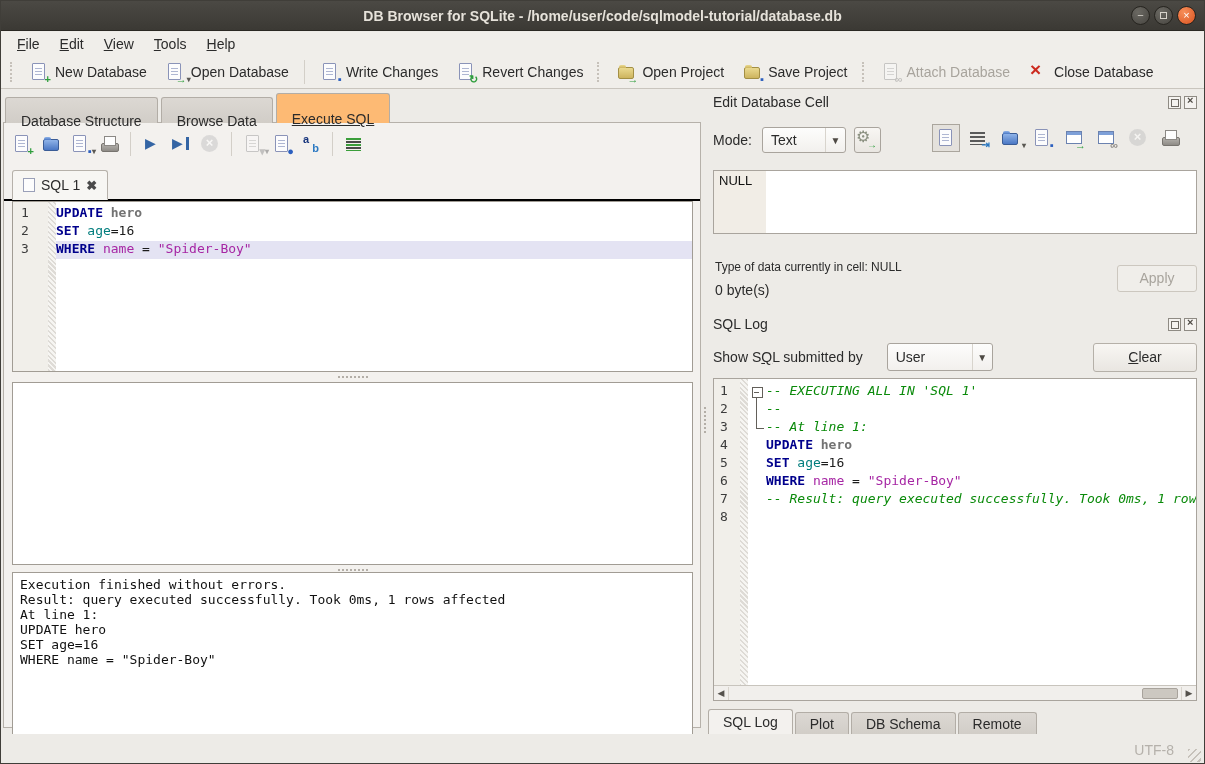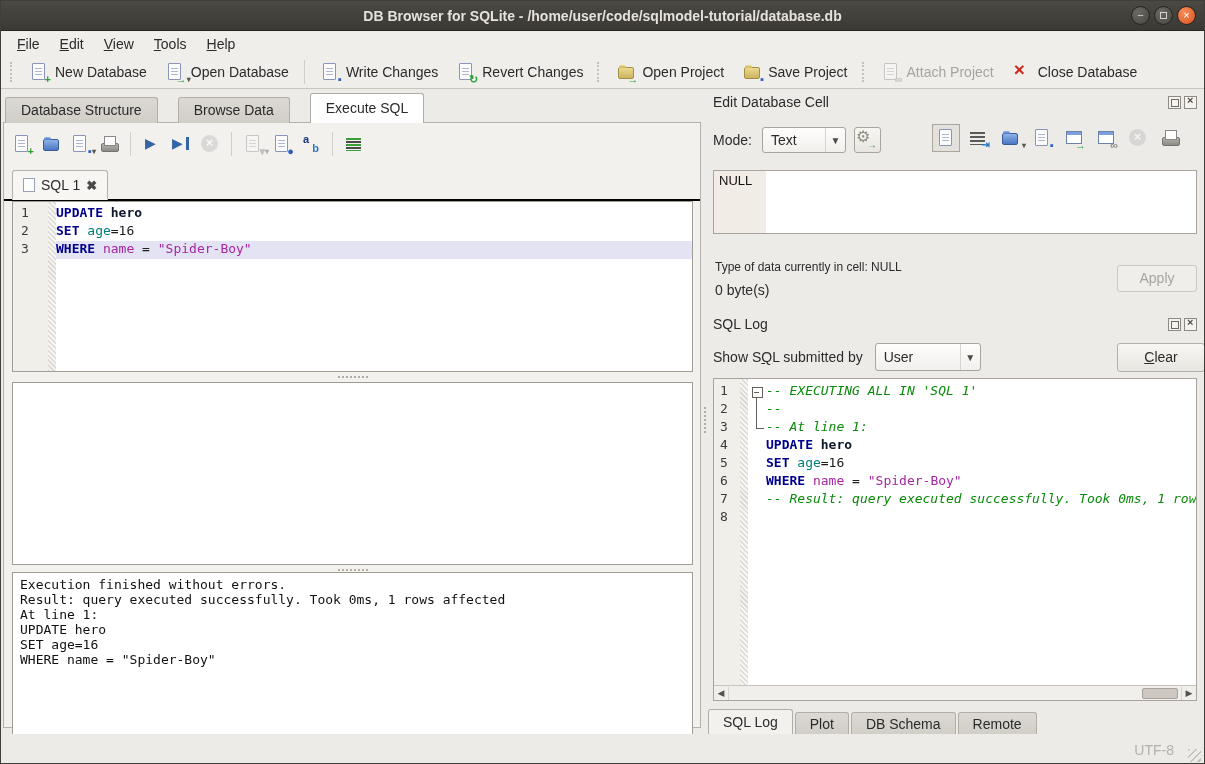--- a/index.html
+++ b/index.html
@@ -67,23 +67,23 @@
   .b-gear::before { content:"⚙"; position:absolute; left:1px; top:-1px; font-size:16px; color:#8b9080; }
   .b-gear::after { content:"→"; position:absolute; right:-2px; bottom:-2px; color:#2e9e3c; font-size:10px; font-weight:bold; }
   .ic .badge { position:absolute; right:-2px; bottom:-3px; font-size:11px; font-weight:bold; line-height:1; font-style:normal; }
   .ic .badge.c-green { color:#2e9e3c; } .ic .badge.c-blue { color:#2b5fbf; } .ic .badge.c-gray { color:#8d8984; }
   .ic .ddcaret { position:absolute; right:-6px; bottom:-2px; font-size:8px; color:#5a5853; font-style:normal; }
   .ic.dis { opacity:.45; filter:grayscale(1); }
   .ic.pressed { outline:1px solid #aaa59d; outline-offset:3px; background:#e4e1dc; box-shadow:0 0 0 3px #e4e1dc; }
 
   
   #main-tabs { position:absolute; left:4px; top:92px; height:30px; display:flex; align-items:flex-end; z-index:3; }
-  .tab { height:26px; line-height:25px; padding:0 15px; background:linear-gradient(#dcd8d3,#d1cdc7);
-         border:1px solid #b2ada6; border-bottom:none; border-radius:3px 3px 0 0; margin-right:20px; }
-  .tab.active { height:30px; line-height:29px; background:#ffffff; }
+  .tab { height:26px; line-height:25px; padding:11px 15px; background:linear-gradient(#dcd8d3,#d1cdc7);
+         border:1px solid #b2ada6; border-bottom:none; border-radius:3px 3px 0 0; margin-right:3px; }
+  .tab.active { height:30px; line-height:29px; background:#fdba74;text-decoration:underline; }
   #left-panel { position:absolute; left:2px; top:121px; width:698px; height:606px;
                 background:#f3f1ee; border:1px solid #b6b1aa; }
 
   #sql-toolbar { position:absolute; left:8px; top:9px; display:flex; align-items:center; gap:9px; }
   #sql-toolbar .vsep { margin:0 2px; }
 
   #sqltab-row { position:absolute; left:0; top:46px; width:100%; height:32px; border-bottom:2px solid #000000; }
   #sqltab { position:absolute; left:8px; bottom:-1px; height:30px; display:flex; align-items:center; gap:6px;
             padding:0 10px; background:#f7f6f3; border:1px solid #b6b1aa; border-bottom:1px solid #f7f6f3;
             border-radius:3px 3px 0 0; }
@@ -92,21 +92,21 @@
 
   .codebox { position:absolute; background:#fff; border:1px solid #a19c94; overflow:hidden; }
   #editor-box { left:8px; top:78px; width:681px; height:171px; }
   .gutcol { position:absolute; left:0; top:0; bottom:0; background:#f1efea; }
   .hatchcol { position:absolute; top:0; bottom:0; width:8px;
               background:repeating-linear-gradient(45deg,#dedbd6 0 1.5px,#f6f5f2 1.5px 3.5px); }
   .code-area { position:absolute; top:0; right:0; bottom:0; }
   .cl { height:18px; line-height:18px; white-space:pre; font:13px "DejaVu Sans Mono",monospace; overflow:hidden; }
   .cl.hl { background:#e4e3f3; }
   .num { height:18px; line-height:18px; font:13px "DejaVu Sans Mono",monospace; color:#3c3c3c; padding-left:8px; }
-  .tk { color:#00008c; font-weight:bold; } .tt { color:#0f172a; font-weight:bold; }
+  .tk { color:#00008c; font-weight:bold; } .tt { color:#737373; font-weight:bold; }
   .ti { color:#007d7d; } .ts { color:#a626a4; } .tc { color:#0a8a0a;font-style:italic; } .tp { color:#1c1c1c; }
 
   .hsplit { position:absolute; left:8px; width:681px; height:9px; }
   .hsplit i { display:block; width:30px; margin:4px auto 0; border-top:2px dotted #b3aea7; }
   #results-box { left:8px; top:259px; width:681px; height:183px; }
   #message-box { left:8px; top:449px; width:681px; height:168px; padding:4px 7px;
                  font:13px "DejaVu Sans Mono",monospace; line-height:15px; white-space:pre; color:#111; }
 
   
   #vsplit { position:absolute; left:701px; top:121px; height:606px; width:6px; }
@@ -135,22 +135,22 @@
   #cell-box .gutcol { width:52px; background:#f1ede6; }
   #cell-null { position:absolute; left:5px; top:2px; font-size:13px; color:#111; }
 
   #type-info { position:absolute; left:714px; top:259px; font-size:12px; }
   #size-info { position:absolute; left:714px; top:281px; font-size:14px; }
   .btn { border:1px solid #b5b0a8; border-radius:3px; background:linear-gradient(#f8f6f3,#e9e6e1);
          font-size:14px; text-align:center; }
   #apply-btn { position:absolute; left:1116px; top:264px; width:80px; height:27px; line-height:25px;
                color:#a8a49d; border-color:#ccc7bf; background:#f0eeea; }
   #filter-row { position:absolute; left:712px; top:341px; width:484px; height:30px; display:flex; align-items:center; }
-  #filter-combo { width:106px; height:28px; margin-left:12px; }
-  #clear-btn { position:absolute; left:1116px; top:342px; width:88px; height:29px; line-height:27px; }
+  #filter-combo { width:106px; height:28px; margin-left:24px; }
+  #clear-btn { position:absolute; left:1092px; top:342px; width:104px; height:29px; line-height:27px; }
   #clear-btn u, #filter-label u { text-decoration:underline; }
 
   #log-box { left:712px; top:377px; width:484px; height:323px; border-color:#a9a49d; }
   #log-box .gutcol { width:26px; }
   #log-box .num { padding-left:6px; }
   .foldcol { position:absolute; top:0; bottom:0; width:16px; }
   .fc { position:relative; height:18px; }
   .fc.box::before { content:""; position:absolute; left:2px; top:4px; width:9px; height:9px; border:1px solid #63605a; background:#fff; }
   .fc.box::after { content:""; position:absolute; left:4px; top:9px; width:5px; height:1px; background:#63605a; }
   .fc.box i { position:absolute; left:6px; top:14px; bottom:-1px; width:1px; background:#63605a; }
@@ -243,21 +243,21 @@
           <b class="badge c-blue">▪</b>
         </span>
         <span>Save Project</span>
       </span>
       <span class="grip"></span>
       <span class="tbtn dis">
         <span class="ic b-doc">
           <i class="base"></i>
           <b class="badge c-gray">∞</b>
         </span>
-        <span>Attach Project</span>
+        <span>Attach Database</span>
       </span>
       <span class="tbtn">
         <span class="ic b-x"></span>
         <span>Close Database</span>
       </span>
     </div>
 
   <div id="main-tabs">
       <span class="tab">Database Structure</span>
       <span class="tab">Browse Data</span>

